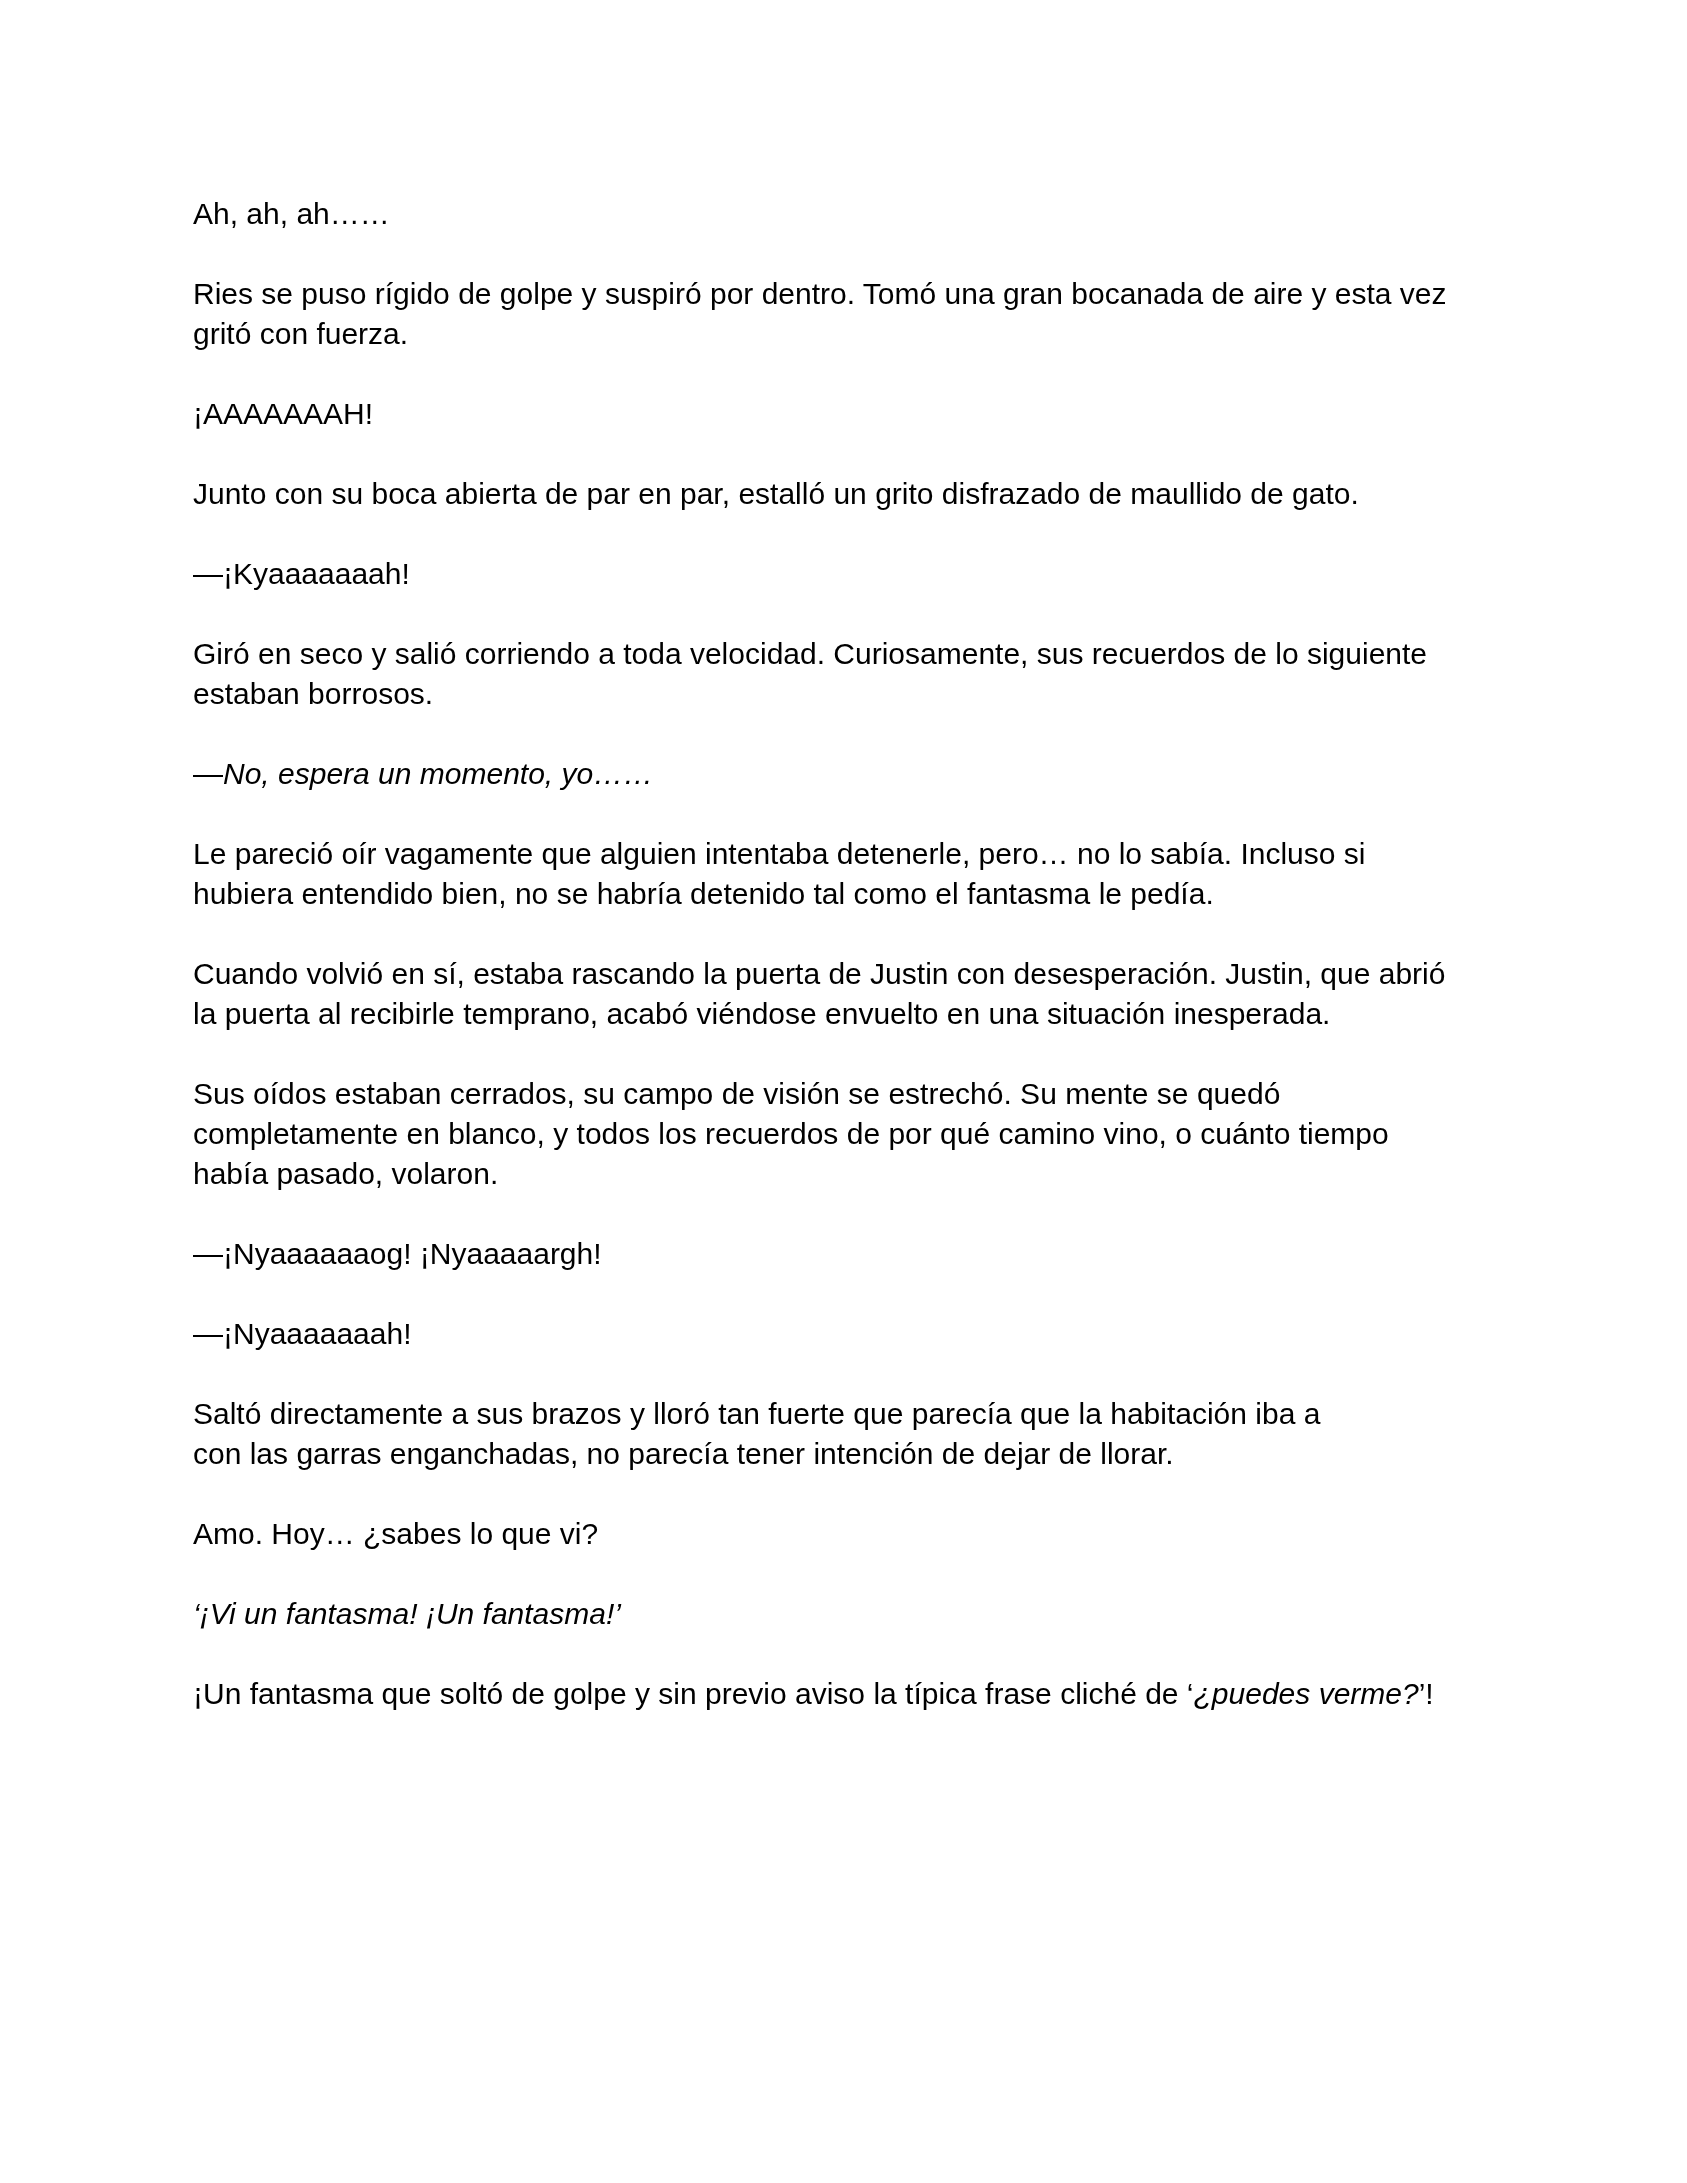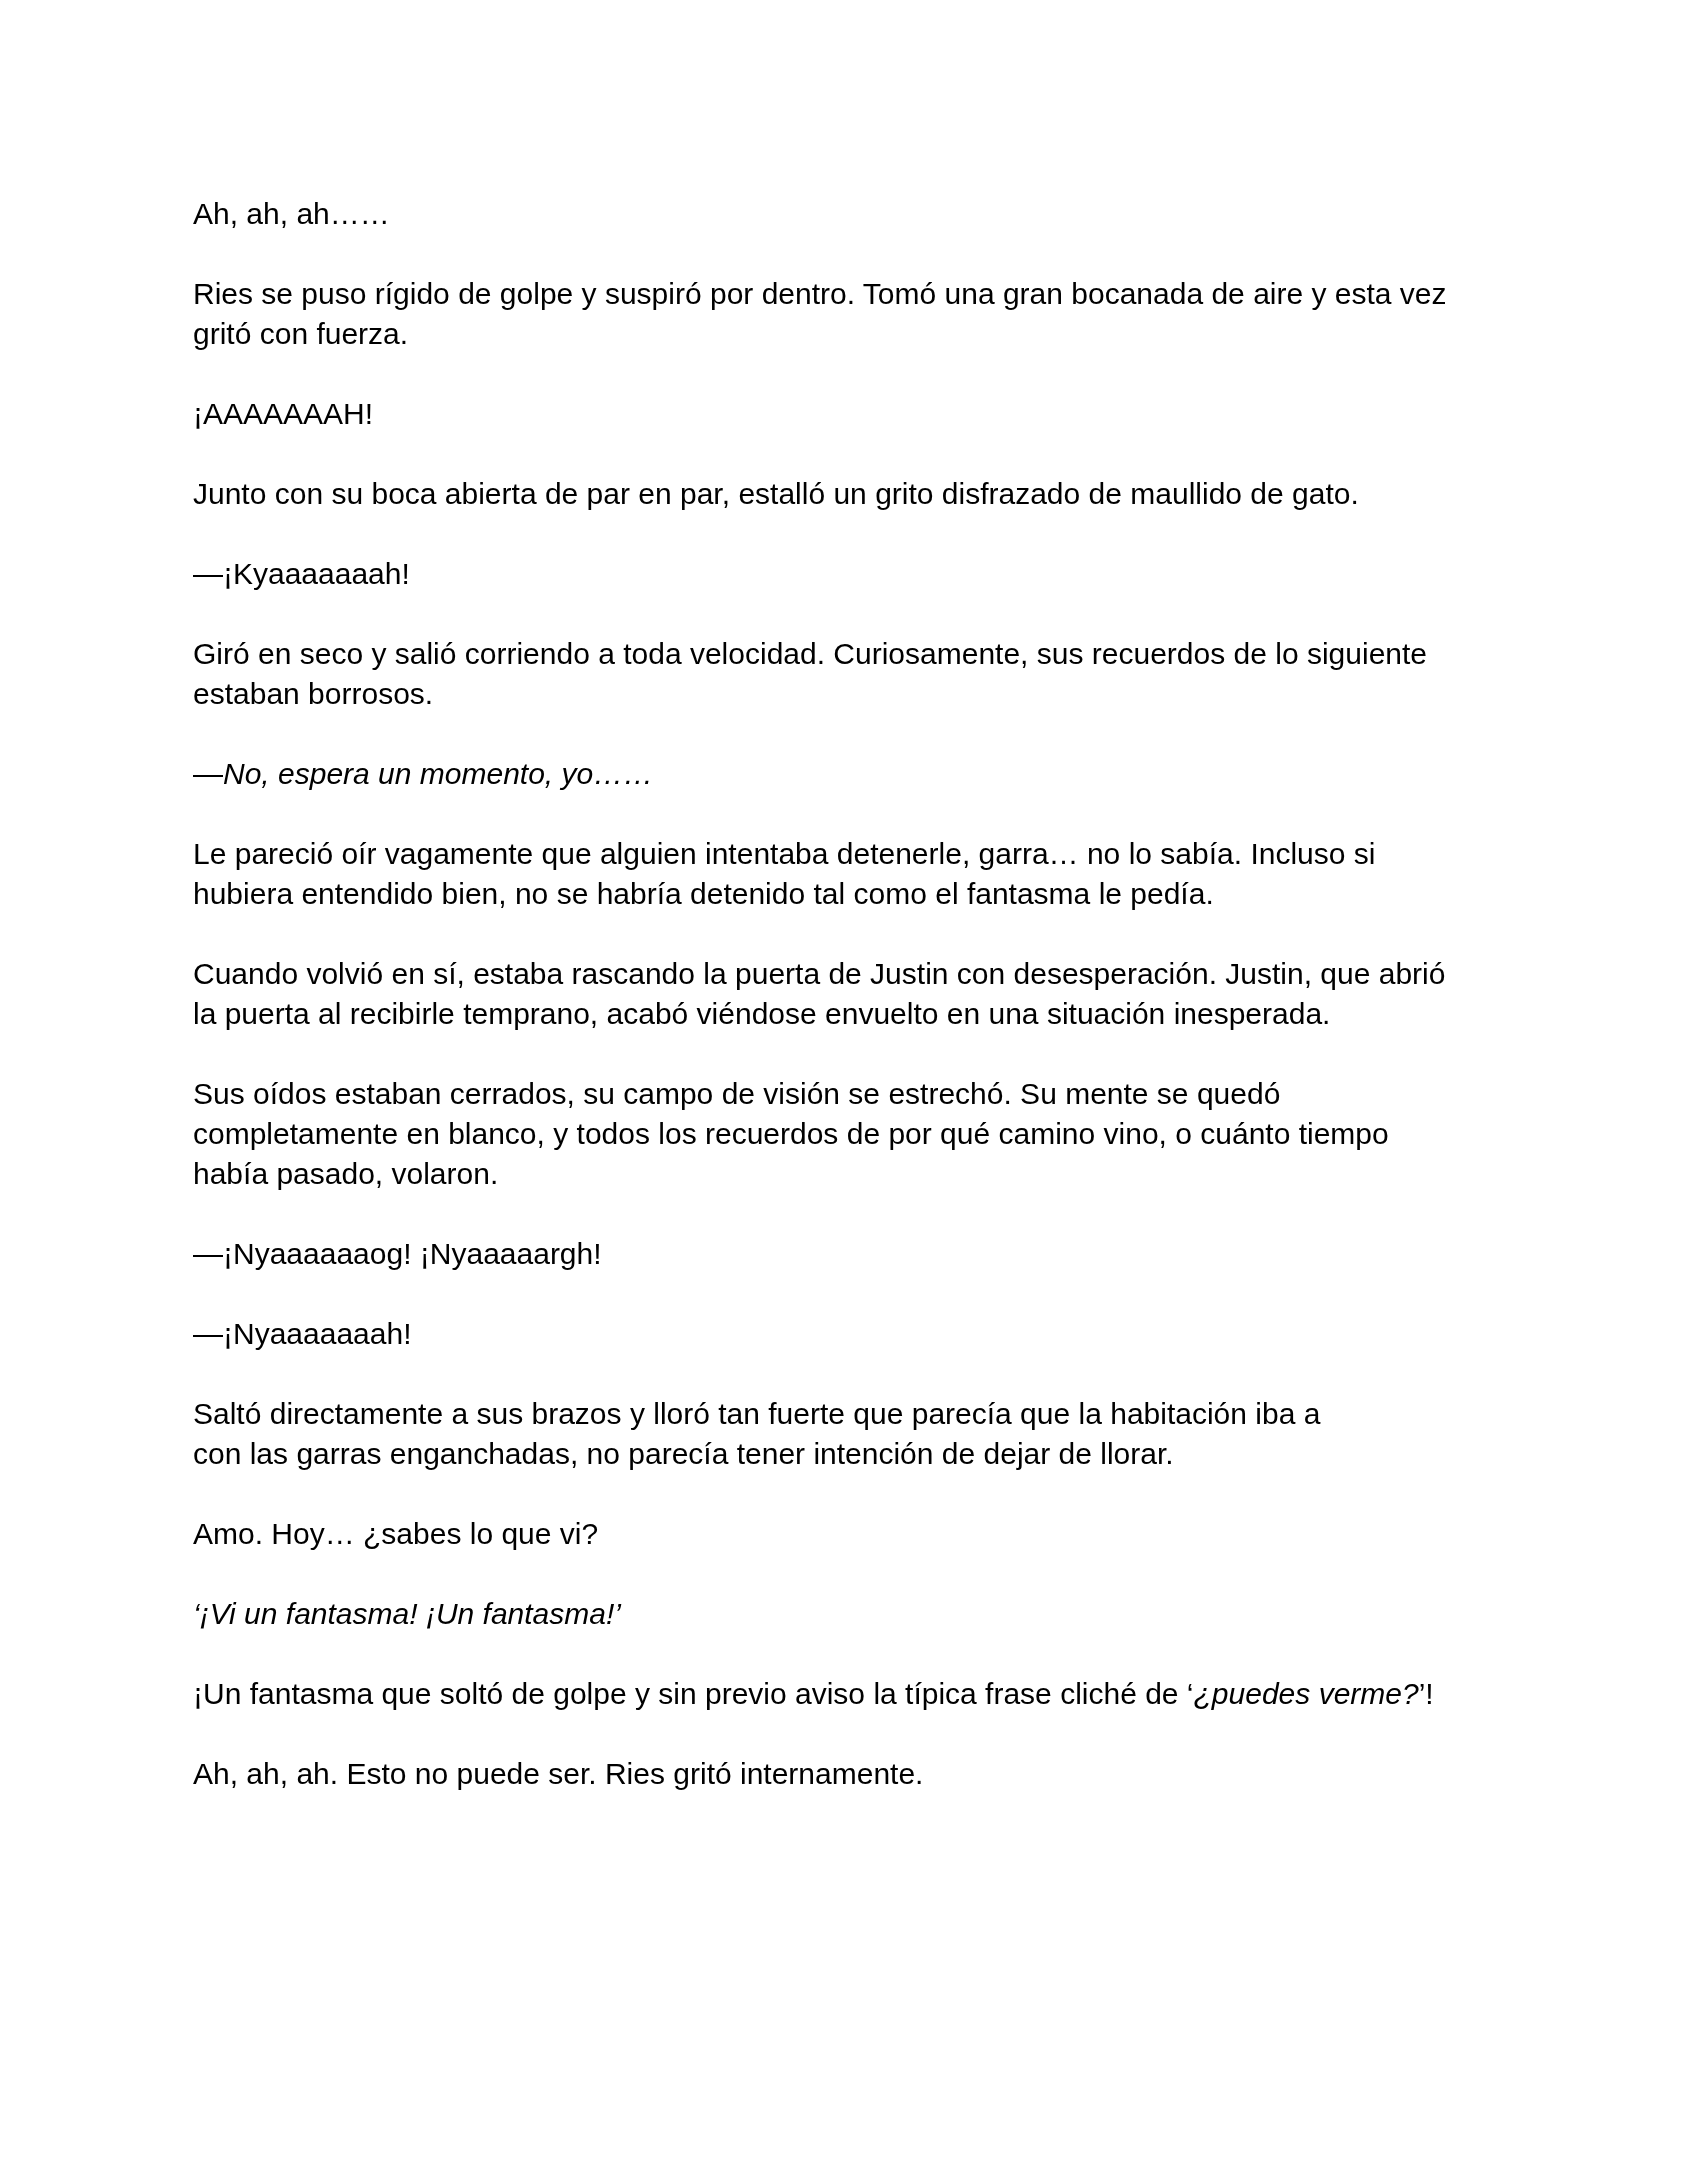--- a/index.html
+++ b/index.html
@@ -55,21 +55,21 @@
         <div class="line"><span>—¡Kyaaaaaaah!</span></div>
       </div>
       <div class="paragraph">
         <div class="line"><span>Giró en seco y salió corriendo a toda velocidad. Curiosamente, sus recuerdos de lo siguiente</span></div>
         <div class="line"><span>estaban borrosos.</span></div>
       </div>
       <div class="paragraph">
         <div class="line"><span>—</span><span class="italic">No, espera un momento, yo……</span></div>
       </div>
       <div class="paragraph">
-        <div class="line"><span>Le pareció oír vagamente que alguien intentaba detenerle, garra… no lo sabía. Incluso si</span></div>
+        <div class="line"><span>Le pareció oír vagamente que alguien intentaba detenerle, pero… no lo sabía. Incluso si</span></div>
         <div class="line"><span>hubiera entendido bien, no se habría detenido tal como el fantasma le pedía.</span></div>
       </div>
       <div class="paragraph">
         <div class="line"><span>Cuando volvió en sí, estaba rascando la puerta de Justin con desesperación. Justin, que abrió</span></div>
         <div class="line"><span>la puerta al recibirle temprano, acabó viéndose envuelto en una situación inesperada.</span></div>
       </div>
       <div class="paragraph">
         <div class="line"><span>Sus oídos estaban cerrados, su campo de visión se estrechó. Su mente se quedó</span></div>
         <div class="line"><span>completamente en blanco, y todos los recuerdos de por qué camino vino, o cuánto tiempo</span></div>
         <div class="line"><span>había pasado, volaron.</span></div>
@@ -86,18 +86,15 @@
       </div>
       <div class="paragraph">
         <div class="line"><span>Amo. Hoy… ¿sabes lo que vi?</span></div>
       </div>
       <div class="paragraph">
         <div class="line"><span class="italic">‘¡Vi un fantasma! ¡Un fantasma!’</span></div>
       </div>
       <div class="paragraph">
         <div class="line"><span>¡Un fantasma que soltó de golpe y sin previo aviso la típica frase cliché de ‘</span><span class="italic">¿puedes verme?</span><span>’!</span></div>
       </div>
-      <div class="paragraph">
-        <div class="line"><span>Ah, ah, ah. Esto no puede ser. Ries gritó internamente.</span></div>
-      </div>
     </div>
 </div>
 
 
 </body></html>

